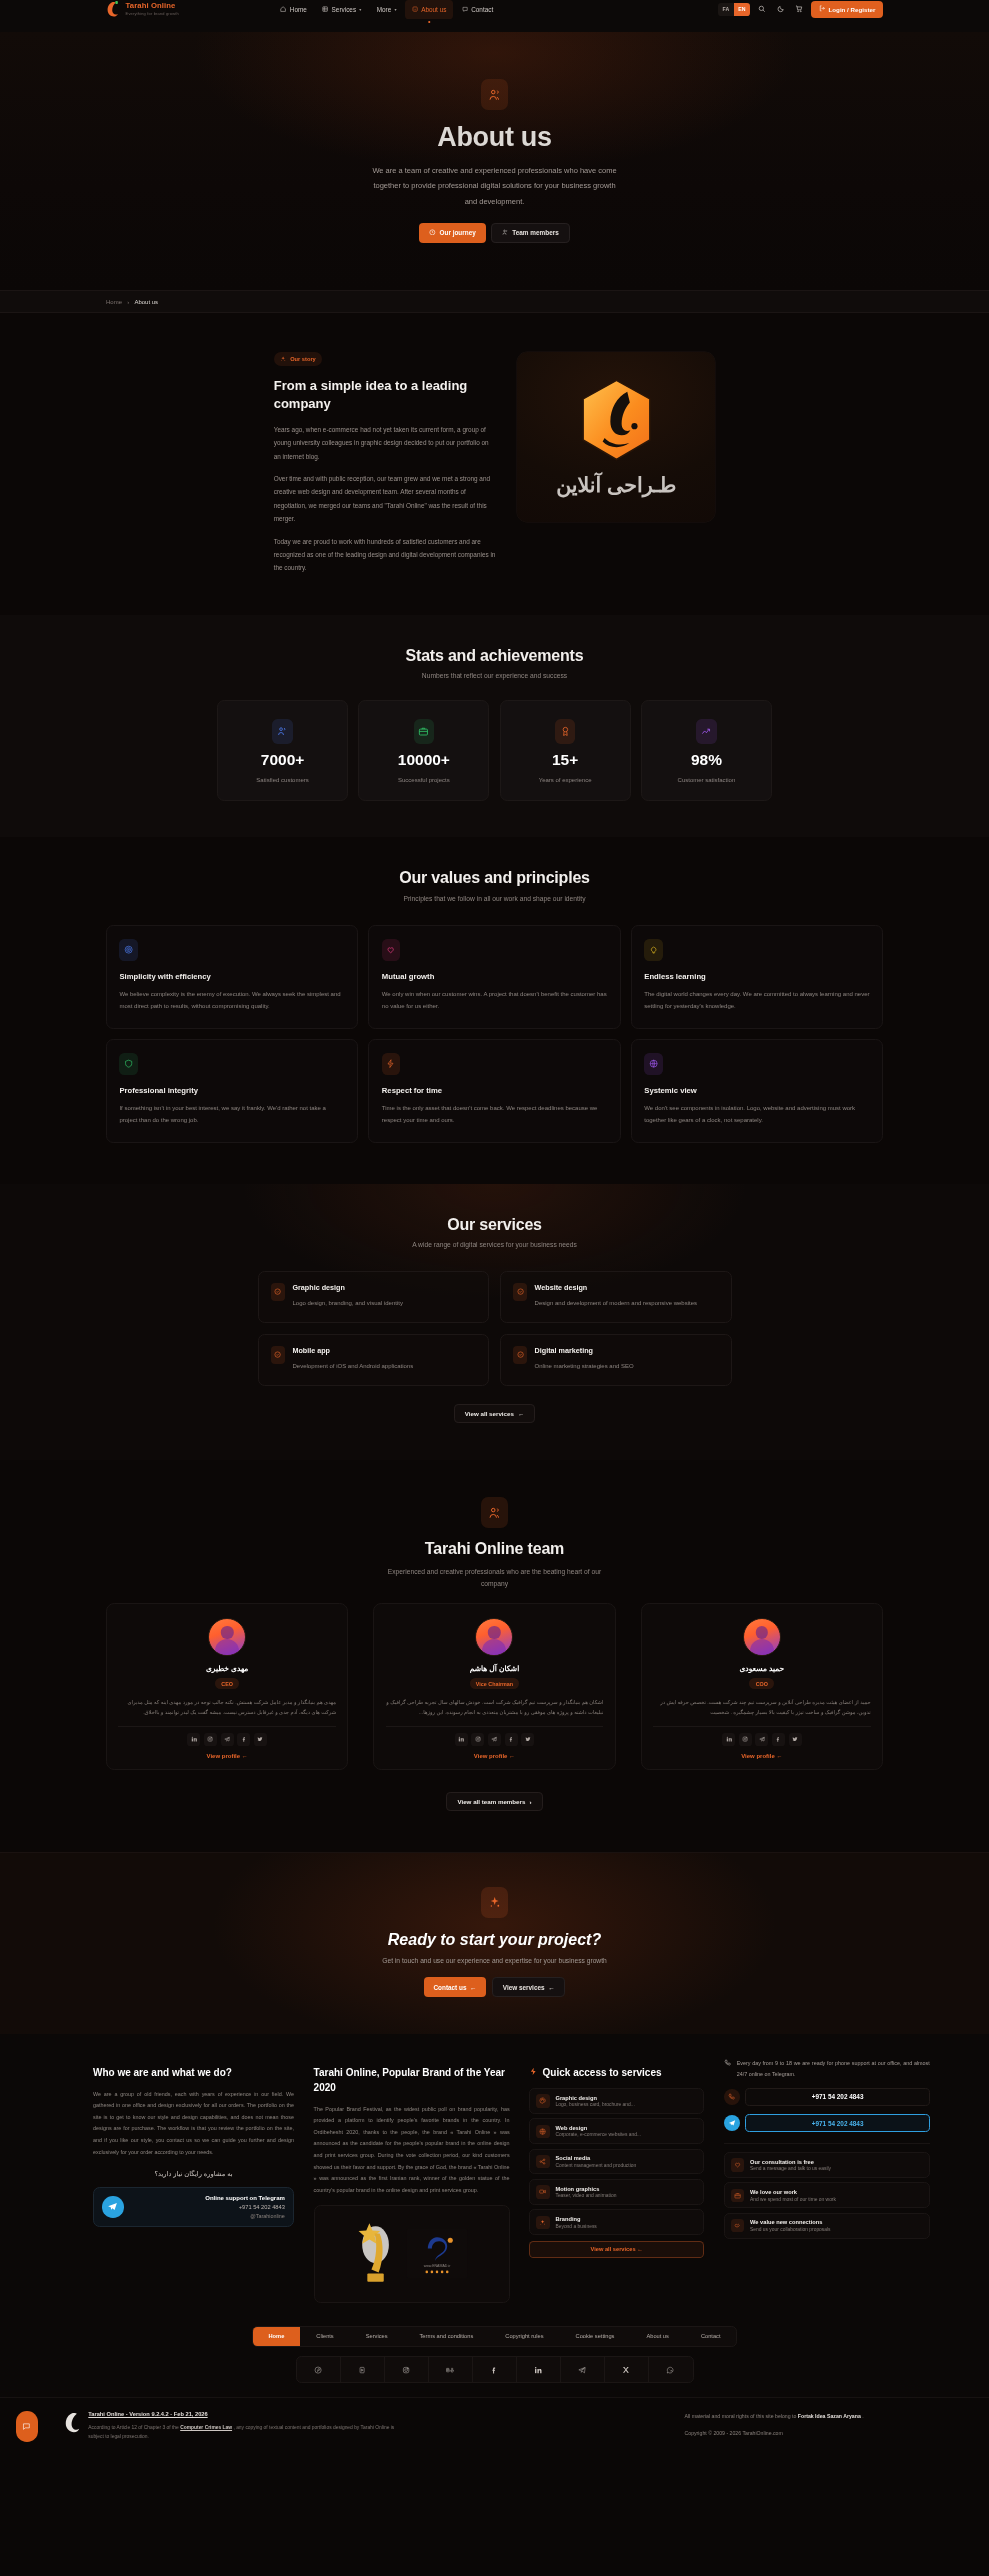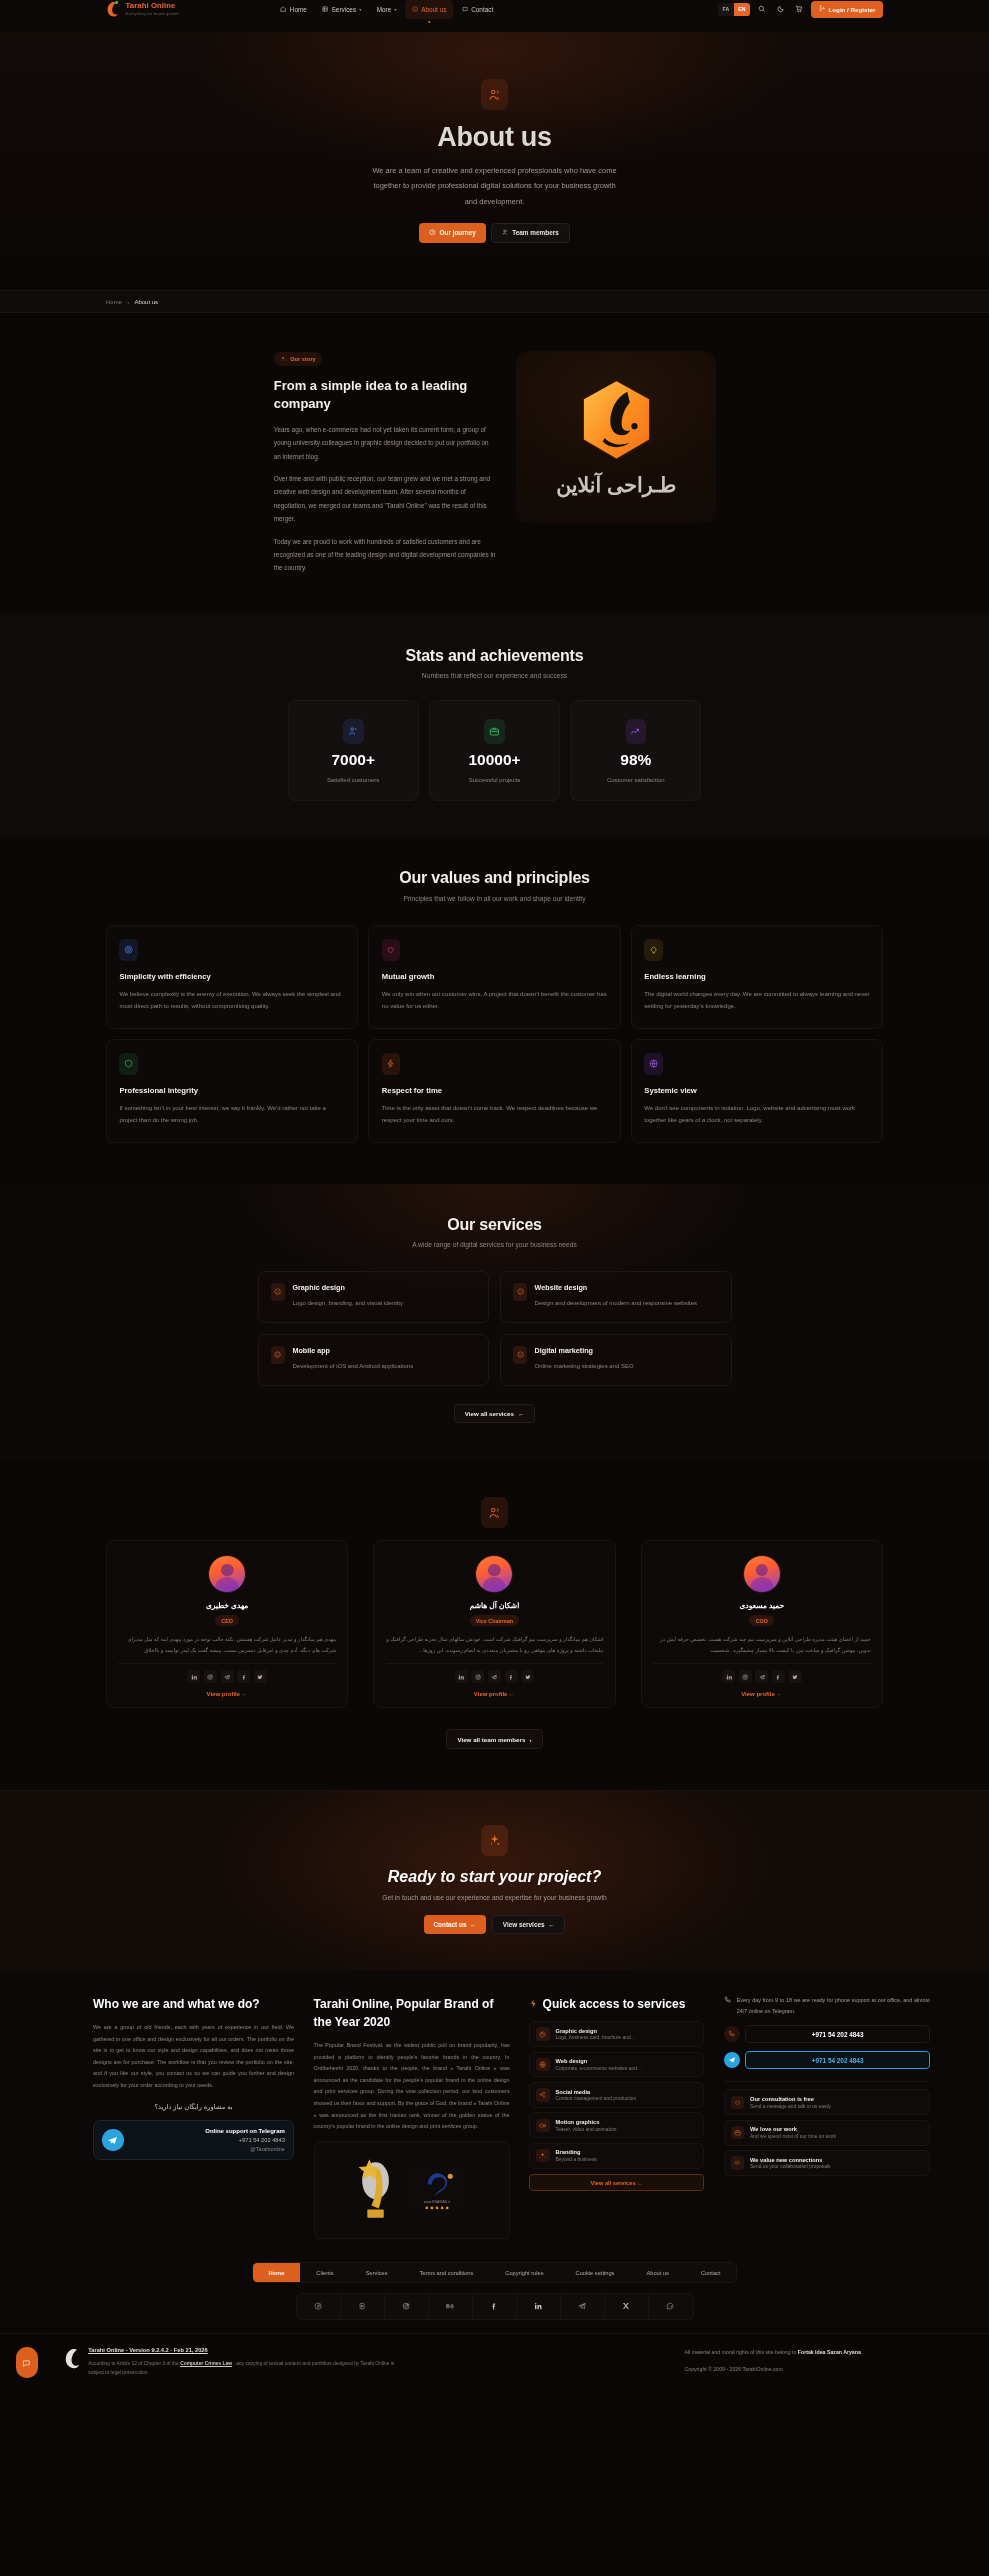--- a/index.html
+++ b/index.html
@@ -174,21 +174,21 @@
     border-top:0.5px solid #1a1210;}
   .cta-ico{width:27px;height:31px;border-radius:7.2px;background:rgba(232,102,42,.16);
     display:flex;align-items:center;justify-content:center;color:#e8662a;margin:0 auto 12.4px;}
   .cta h2{font-size:16px;font-weight:800;color:#fff;font-style:italic;}
   .cta p{margin-top:8.2px;font-size:6.7px;color:#a49b96;}
   .cta-btns{margin-top:13.4px;display:flex;gap:5.7px;justify-content:center;}
 
   
   .footer { background:#0b0807; padding: 24px 93px 0; }
   .f-grid { display:grid; grid-template-columns: 201px 196px 175px 206px; gap:19.6px; }
-  .f-h { font-size:12px;font-weight:800;color:#fff;line-height:1.5;}
+  .f-h { font-size:10px;font-weight:800;color:#fff;line-height:1.5;margin-top:7px;}
   .f-p { margin-top:8.8px;font-size:5.4px;line-height:2.15;color:#8d8681;text-align:justify;}
   .f-h-ico{display:flex;align-items:center;gap:4.6px;}
   .qa-list{margin-top:8.2px;display:flex;flex-direction:column;gap:4.6px;}
   .qa{border:0.5px solid #1a1514;border-radius:5.2px;background:#0f0b0a;padding:5.2px 6.2px;display:flex;gap:5.7px;align-items:center;}
   .qa-ico{width:13.4px;height:13.4px;border-radius:3.6px;background:rgba(232,102,42,.12);
     display:flex;align-items:center;justify-content:center;color:#e8662a;flex-shrink:0;}
   .qa-t{font-size:5.7px;font-weight:800;color:#f1eeeb;}
   .qa-s{font-size:4.9px;color:#847c78;margin-top:1.5px;}
   .qa-all{margin-top:5.7px;border:0.5px solid rgba(232,102,42,.35);border-radius:4.6px;background:rgba(232,102,42,.07);
     color:#e8662a;font-size:5.7px;font-weight:700;text-align:center;padding:4.6px;cursor:pointer;}
@@ -415,20 +415,30 @@
       <div class="stat-ico" style="background:rgba(49,201,106,.12);color:#31c96a">
           <svg width="10.8" height="10.8" viewBox="0 0 24 24" fill="none" stroke="currentColor" stroke-width="1.8">
             <rect x="3" y="7" width="18" height="13" rx="2"></rect>
             <path d="M9 7V5h6v2M3 12h18"></path>
           </svg>
         </div>
       <div class="stat-num">10000+</div>
       <div class="stat-lbl">Successful projects</div>
     </div>
     <div class="stat-card">
+      <div class="stat-ico" style="background:rgba(232,102,42,.13);color:#e8662a">
+          <svg width="10.8" height="10.8" viewBox="0 0 24 24" fill="none" stroke="currentColor" stroke-width="1.8">
+            <circle cx="12" cy="8" r="5"></circle>
+            <path d="M9 13l-1 8 4-2 4 2-1-8"></path>
+          </svg>
+        </div>
+      <div class="stat-num">15+</div>
+      <div class="stat-lbl">Years of experience</div>
+    </div>
+    <div class="stat-card">
       <div class="stat-ico" style="background:rgba(161,88,239,.13);color:#a158ef">
           <svg width="10.8" height="10.8" viewBox="0 0 24 24" fill="none" stroke="currentColor" stroke-width="1.9">
             <path d="M3 17l5-6 4 4 6-8"></path>
             <path d="M14 7h5v5"></path>
           </svg>
         </div>
       <div class="stat-num">98%</div>
       <div class="stat-lbl">Customer satisfaction</div>
     </div>
   </div>
@@ -572,20 +582,24 @@
   </div>
 </div>
 
 <div class="team">
   <div class="team-ico">
     <svg width="14" height="14" viewBox="0 0 24 24" fill="none" stroke="currentColor" stroke-width="1.7">
         <circle cx="9" cy="7" r="3"></circle>
         <path d="M3.5 20a5.5 5.5 0 0111 0"></path>
         <path d="M16 4.5a3 3 0 010 5M18 20a5.8 5.8 0 00-2.2-4.3"></path>
       </svg>
+  </div>
+  <div class="sec-h">
+    <h2>Tarahi Online team</h2>
+    <p style="max-width:222px;margin:7.2px auto 0;line-height:1.9">Experienced and creative professionals who are the beating heart of our company</p>
   </div>
   <div class="team-grid">
     <div class="mem">
       <div class="ava"></div>
       <div class="mem-name">مهدی خطیری</div>
       <div class="role">CEO</div>
       <div class="mem-bio">مهدی هم بنیانگذار و مدیر عامل شرکت هستش. نکته جالب توجه در مورد مهدی اینه که مثل مدیرای شرکت های دیگه، آدم جدی و غیرقابل دسترس نیست. میشه گفت یک لیدر توانمند و بااخلاق.</div>
       <div class="mem-div"></div>
       <div class="socs">
         <div class="soc">

